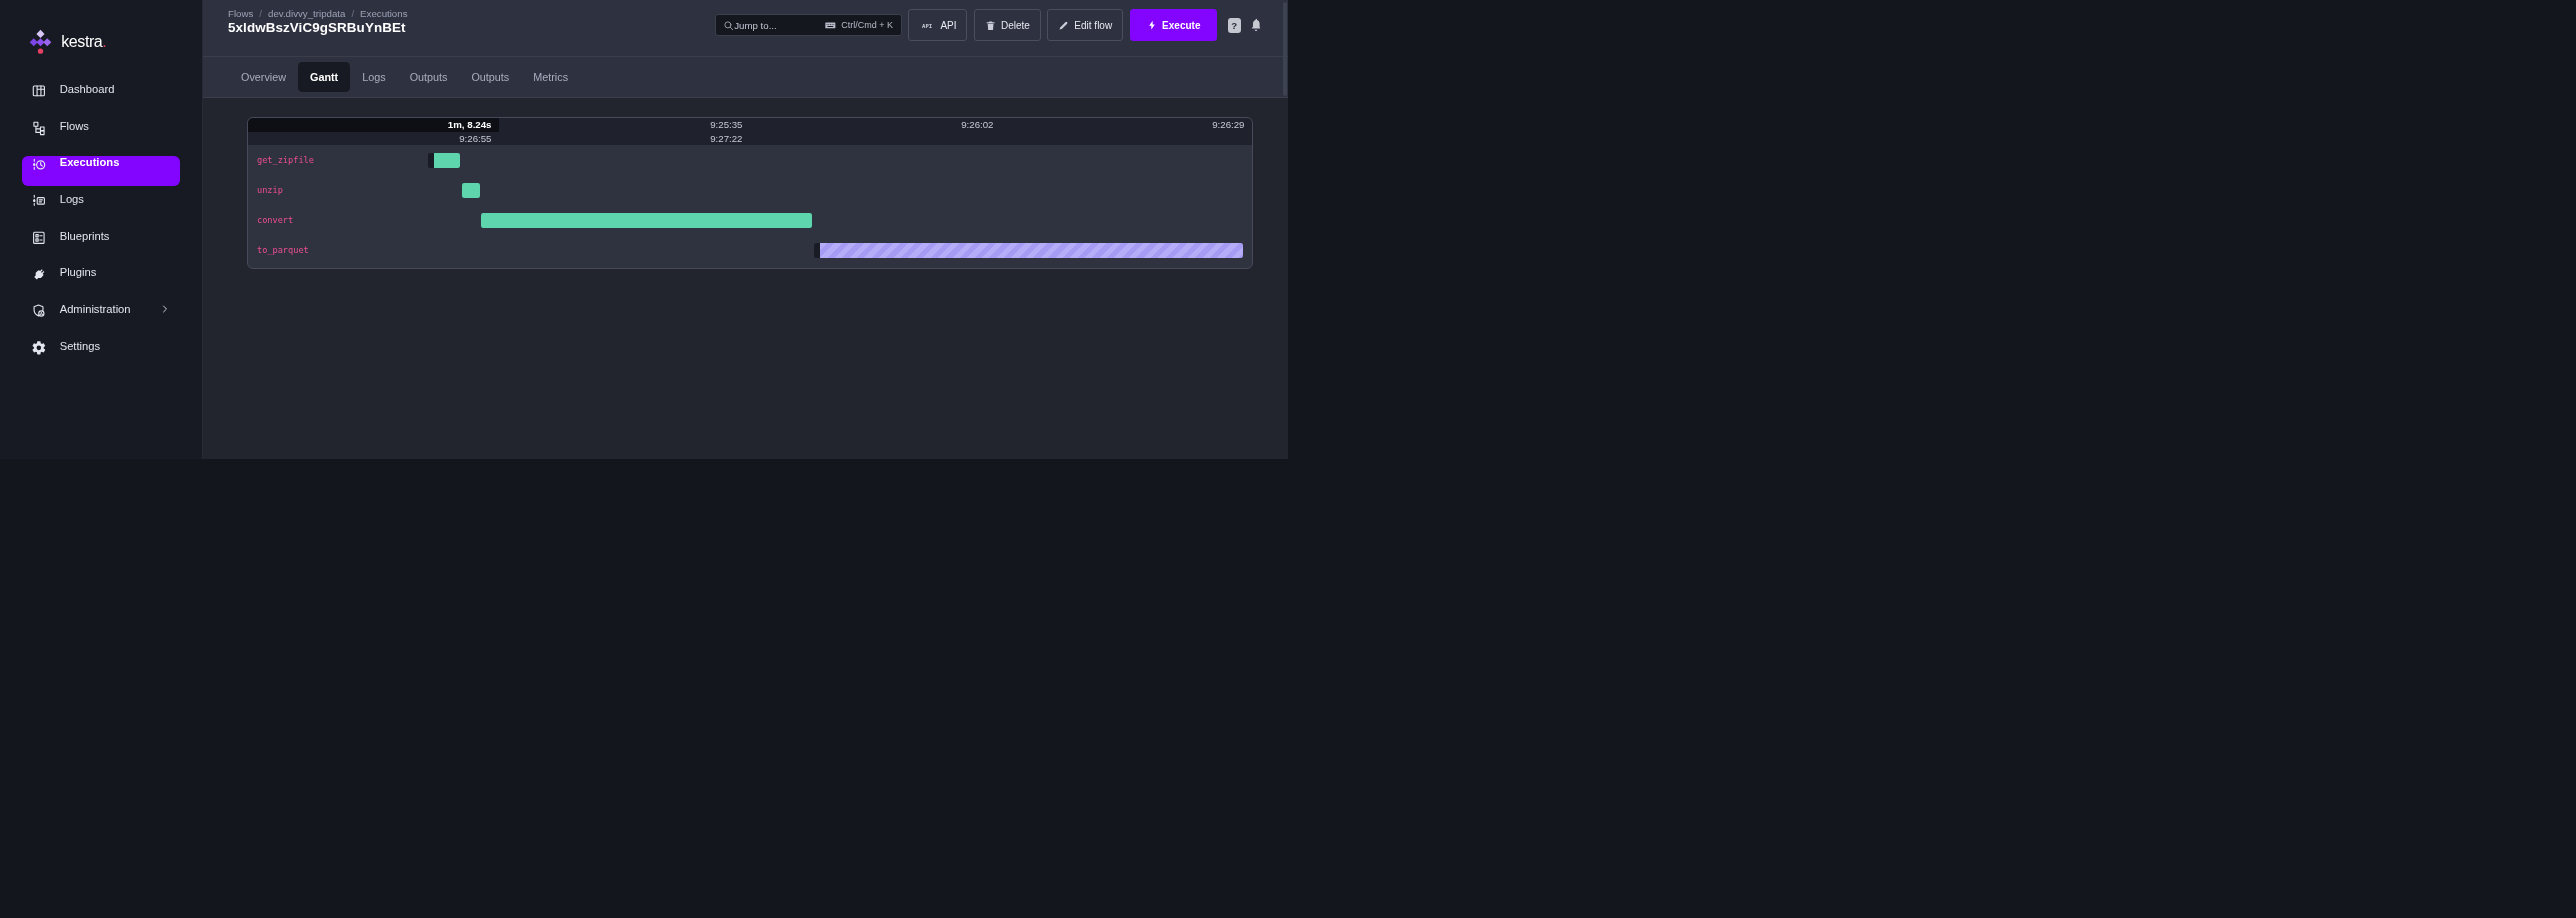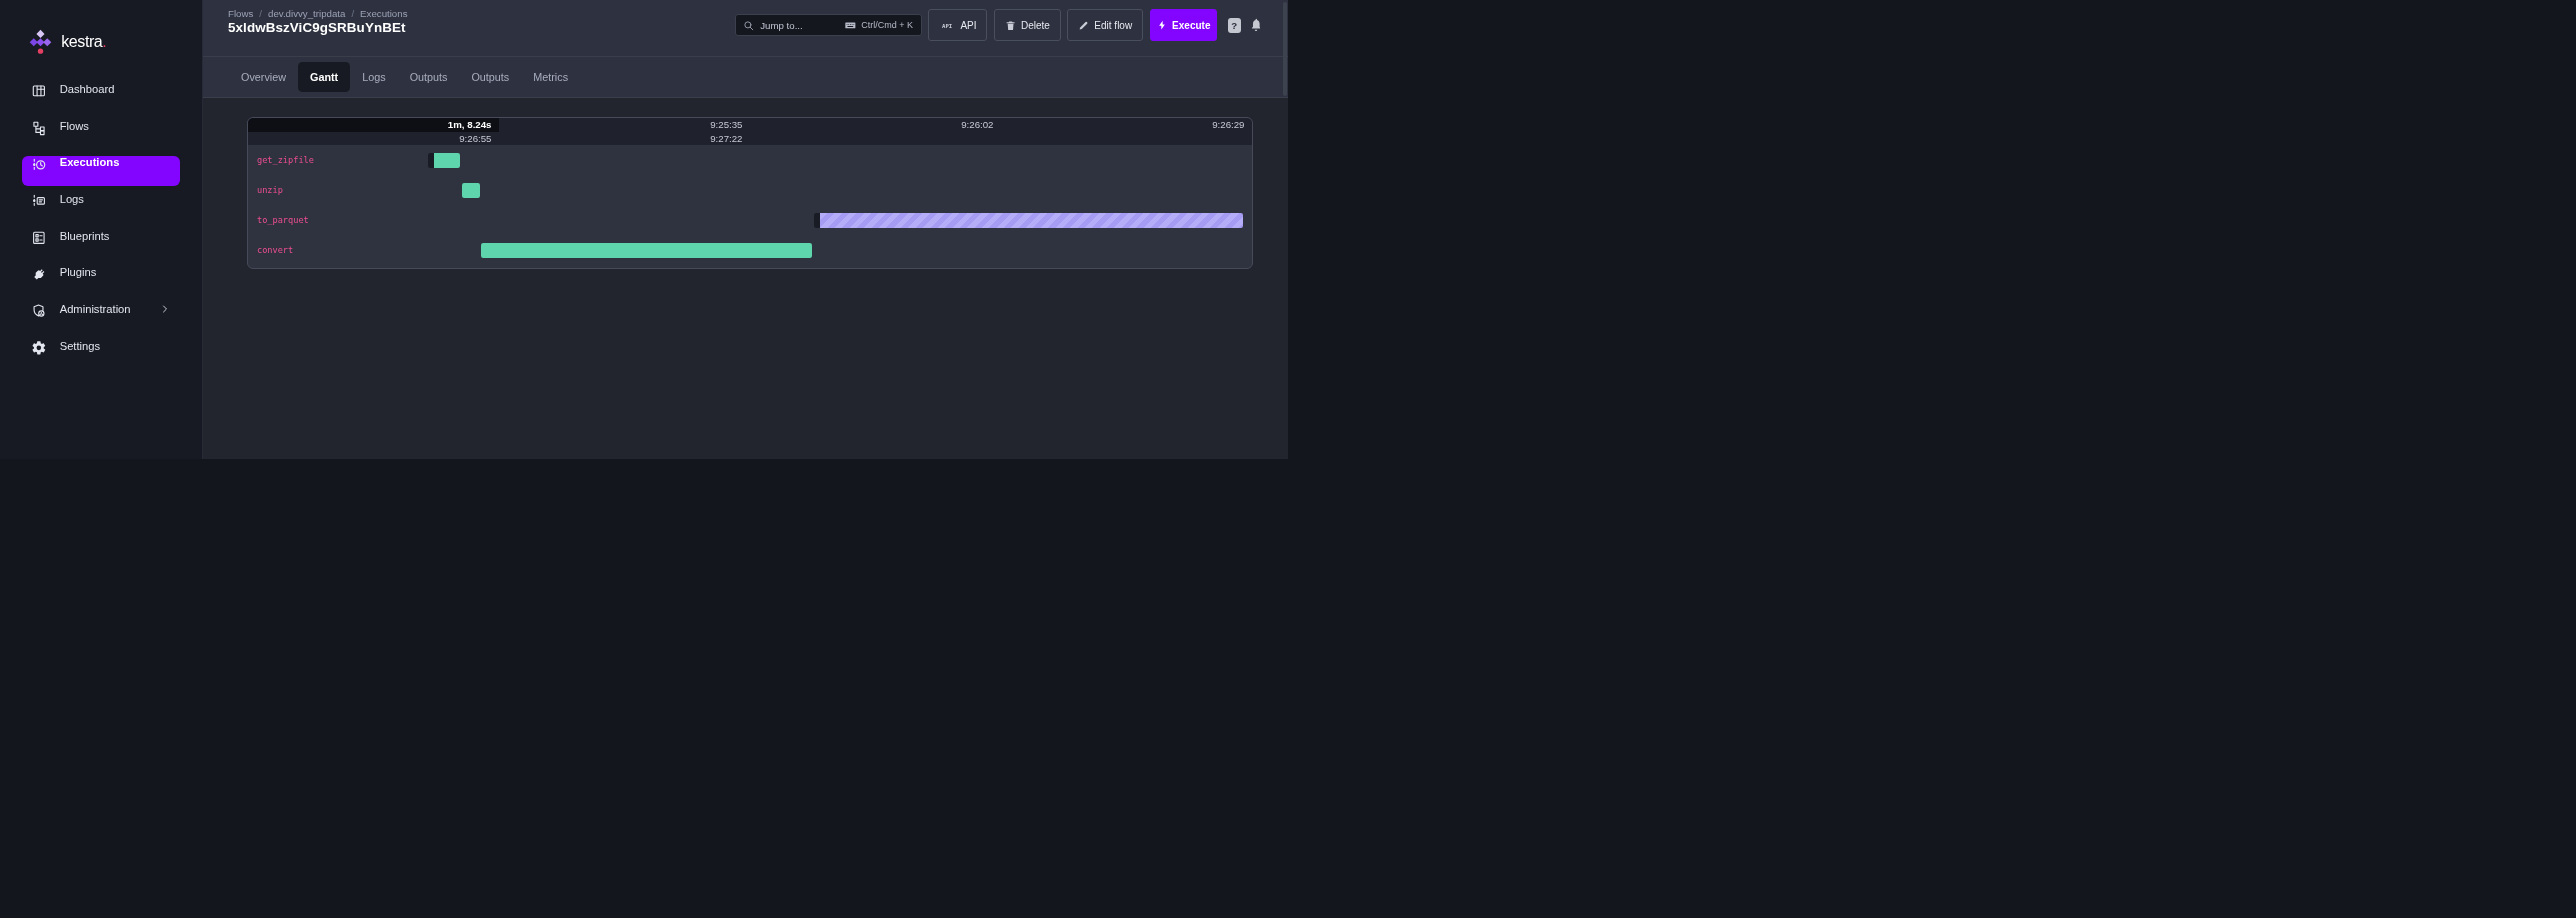--- a/index.html
+++ b/index.html
@@ -20,27 +20,27 @@
   .nav-item .nav-icon{width:16.4px;height:16.4px;color:#E3E6EE;flex:none;display:flex;align-items:center;justify-content:center}
   .nav-item.active{background:var(--accent);font-weight:700;color:#fff}
   .nav-chevron{margin-left:auto;color:#C9CCD6}
   
   .topbar{position:absolute;left:203px;right:0;top:0;height:57px;background:#2E3240;border-bottom:0.7px solid #3A3E4B;z-index:2}
   .bc{position:absolute;left:25px;top:7.5px;font-size:9.7px;display:flex;gap:6px;align-items:center}
   .bc-link{color:#9CA1B4;cursor:pointer}
   .bc-sep{color:#6E7486}
   .page-title{position:absolute;left:25px;top:20px;font-size:13.4px;font-weight:700;color:#fff;letter-spacing:0.1px}
   .topbar-right{position:absolute;right:24.6px;top:14px;height:22.4px;display:flex;align-items:center;gap:6.7px}
-  .searchbox{width:187px;height:22.4px;display:flex;align-items:center;gap:6px;padding:0 7.5px;background:#14171E;border:0.7px solid #3C404C;border-radius:3px;color:#C3C7D3;font-size:9.7px;cursor:text}
+  .searchbox{width:187px;height:22.4px;display:flex;align-items:center;padding:0 7.5px;background:#14171E;border:0.7px solid #3C404C;border-radius:3px;color:#C3C7D3;font-size:9.7px;cursor:text}
   .searchbox .mag{color:#9CA0AF}
   .search-short{margin-left:auto;display:flex;align-items:center;gap:4.5px;color:#B7BBC8;font-size:9px}
   .kbd-icon{color:#B7BBC8}
   .btn{height:32px;display:flex;align-items:center;gap:5.2px;padding:0 9.7px;background:transparent;border:0.7px solid #4A4F5D;border-radius:3px;color:#E8EAF0;font-size:10px;cursor:pointer;font-family:inherit;white-space:nowrap}
   .btn .b-icon{color:#C9CCD6;display:flex}
-  .btn.primary{background:var(--accent);border-color:var(--accent);color:#fff;font-weight:700;padding:0 6px}
+  .btn.primary{background:var(--accent);border-color:var(--accent);color:#fff;font-weight:700;padding:0 16px}
   .help-badge{width:12.7px;height:15px;margin-left:3.7px;background:#C4C6D0;border-radius:3px;color:#2A2D38;font-weight:700;font-size:9.7px;display:flex;align-items:center;justify-content:center;cursor:pointer}
   .bell{color:#C6C8D2;cursor:pointer;margin-left:2.2px}
   
   .tabsbar{position:absolute;left:203px;right:0;top:57px;height:41px;background:#2E3240;border-bottom:0.7px solid #3A3E4B;display:flex;align-items:center;padding-left:26px;z-index:2}
   .tab{height:30px;display:flex;align-items:center;padding:0 12px;font-size:10.8px;color:#A9AEBF;border-radius:4.5px;cursor:pointer}
   .tab.active{background:#171A22;color:#fff;font-weight:700}
   
   .panel{position:absolute;left:247px;top:117px;width:1006px;height:152px;border:0.7px solid #464A59;border-radius:6px;background:#2F3340;z-index:1}
   .g-header{display:grid;grid-template-columns:repeat(4,1fr);height:27px;background:#1F222C;border-radius:5.2px 5.2px 0 0;overflow:hidden}
   .g-cell{display:flex;align-items:center;justify-content:flex-end;padding-right:7.5px;font-size:9.7px;color:#C7CAD6}
@@ -286,32 +286,32 @@
           </div>
         </div>
         <div class="g-row">
           <span class="g-label">unzip</span>
           <div class="bar" style="left: 214px;">
 
             <div class="seg" style="width: 18px; background: rgb(94, 213, 172);"></div>
           </div>
         </div>
         <div class="g-row">
+          <span class="g-label">convert</span>
+          <div class="bar" style="left: 233px;">
+
+            <div class="seg" style="width: 331px; background: rgb(94, 213, 172);"></div>
+          </div>
+        </div>
+        <div class="g-row">
           <span class="g-label">to_parquet</span>
           <div class="bar" style="left: 566px;">
             <div class="seg" style="width: 6px; background: rgb(25, 28, 37);"></div>
             <div class="seg" style="width: 423px; background: repeating-linear-gradient(135deg, rgb(181, 173, 248) 0px, rgb(181, 173, 248) 5.2px, rgb(167, 156, 244) 5.2px, rgb(167, 156, 244) 10.4px);"></div>
           </div>
         </div>
-        <div class="g-row">
-          <span class="g-label">convert</span>
-          <div class="bar" style="left: 233px;">
-
-            <div class="seg" style="width: 331px; background: rgb(94, 213, 172);"></div>
-          </div>
-        </div>
       </div>
     </section>
   </main>
 
   <div class="scroll-thumb"></div>
 </div>
 
 
 </body></html>

